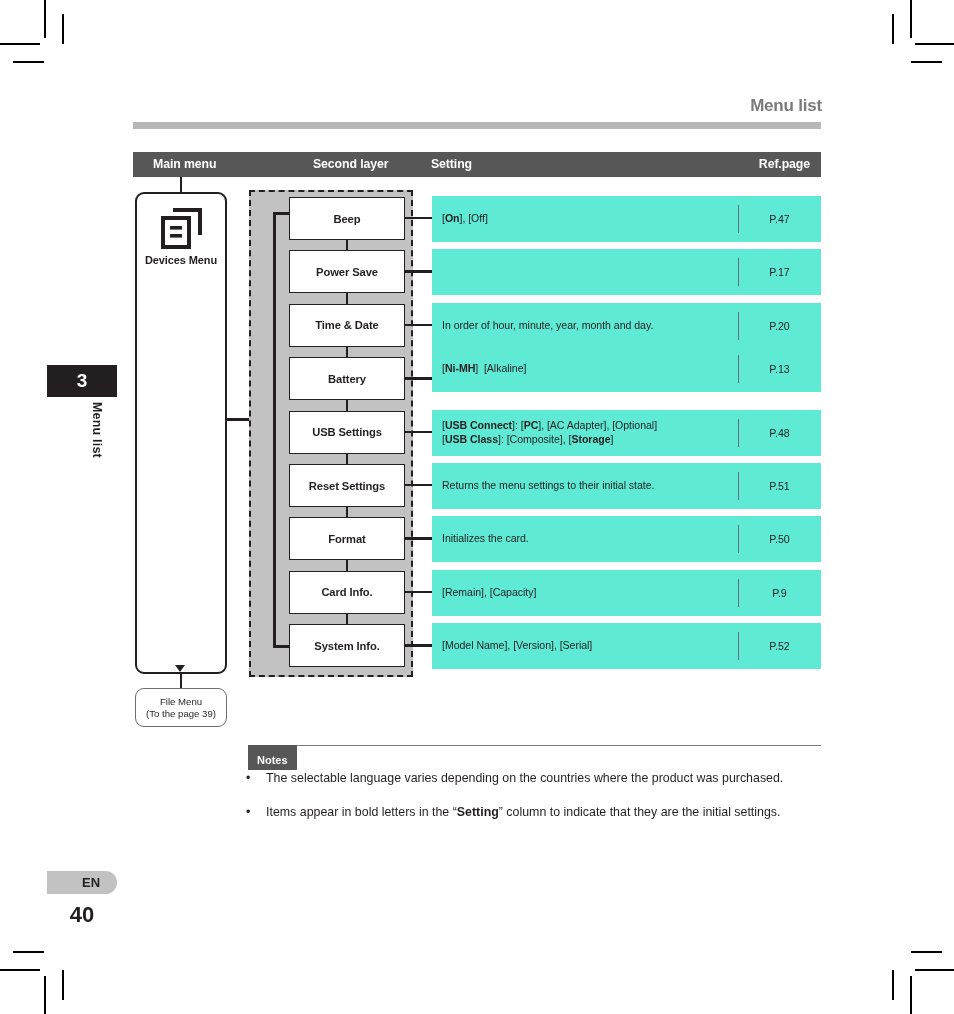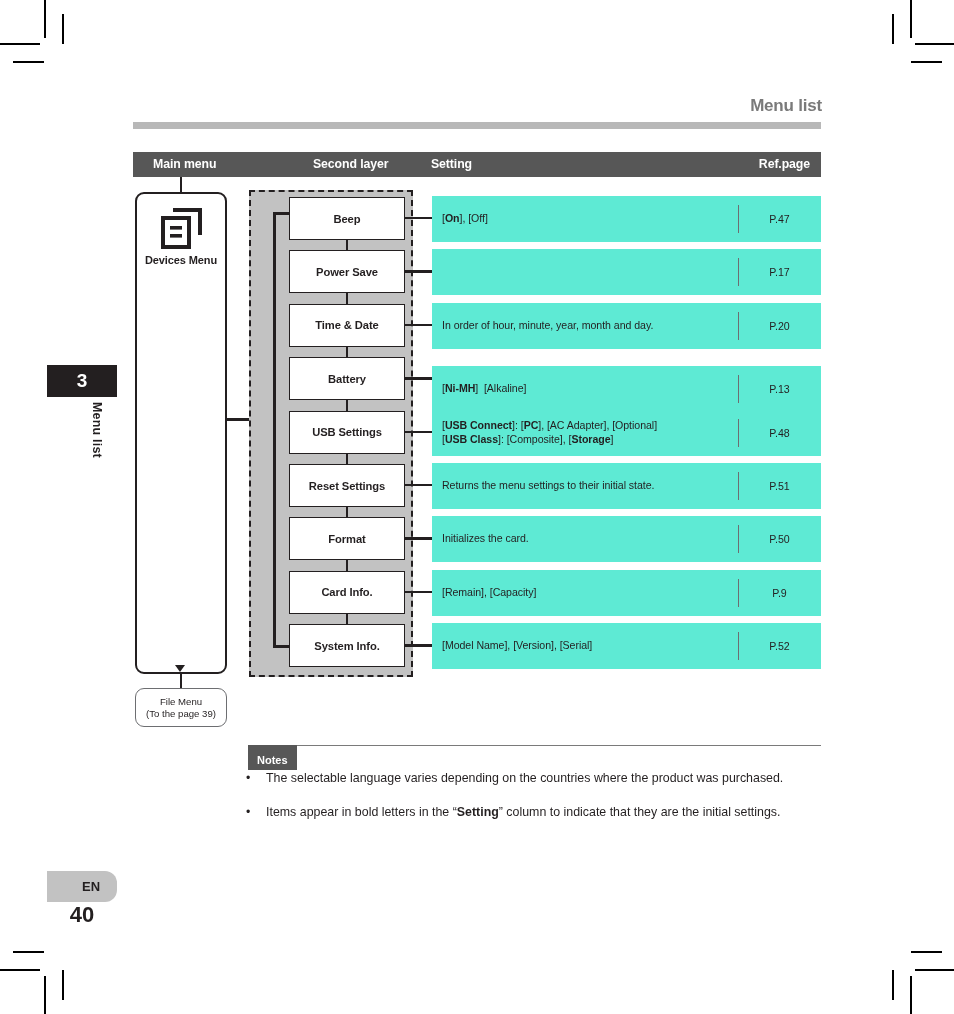--- a/index.html
+++ b/index.html
@@ -234,21 +234,21 @@
     position: absolute; left: 0; top: 0;
     font-size: 12.4px;
   }
   .note-body { display: block; margin-left: 20px; }
   .note-body b { font-weight: bold; }
 
   
   #lang-badge {
     position: absolute;
     left: 47px; top: 871px;
-    width: 70px; height: 31px;
+    width: 70px; height: 23px;
     background: #c2c2c2;
     border-radius: 0 12px 12px 0;
     color: #231f20;
     font-size: 13px; font-weight: bold;
     display: flex; align-items: center; justify-content: center;
     padding-left: 18px;
   }
   #page-number {
     position: absolute;
     left: 47px; top: 902px;
@@ -340,21 +340,21 @@
     <div class="menu-box" style="top: 303.8px;">Time &amp; Date</div>
     <div class="row-tick" style="top: 323.8px;"></div>
     <div class="setting-row" style="top: 302.8px; height: 46px;">
       <div class="setting-text">In order of hour, minute, year, month and day.</div>
       <div class="row-divider"></div>
       <div class="ref-page">P.20</div>
     </div>
     <div class="menu-link" style="top: 346.2px;"></div>
     <div class="menu-box" style="top: 357.2px;">Battery</div>
     <div class="row-tick" style="top: 377.2px;"></div>
-    <div class="setting-row" style="top: 366px; height: 46px;">
+    <div class="setting-row" style="top: 346px; height: 46px;">
       <div class="setting-text">[<b>Ni-MH</b>]&nbsp; [Alkaline]</div>
       <div class="row-divider"></div>
       <div class="ref-page">P.13</div>
     </div>
     <div class="menu-link" style="top: 399.6px;"></div>
     <div class="menu-box" style="top: 410.6px;">USB Settings</div>
     <div class="row-tick" style="top: 430.6px;"></div>
     <div class="setting-row" style="top: 409.6px; height: 46px; padding-left: 28px;">
       <div class="setting-text">[<b>USB Connect</b>]: [<b>PC</b>], [AC Adapter], [Optional]<br>[<b>USB Class</b>]: [Composite], [<b>Storage</b>]</div>
       <div class="row-divider"></div>

